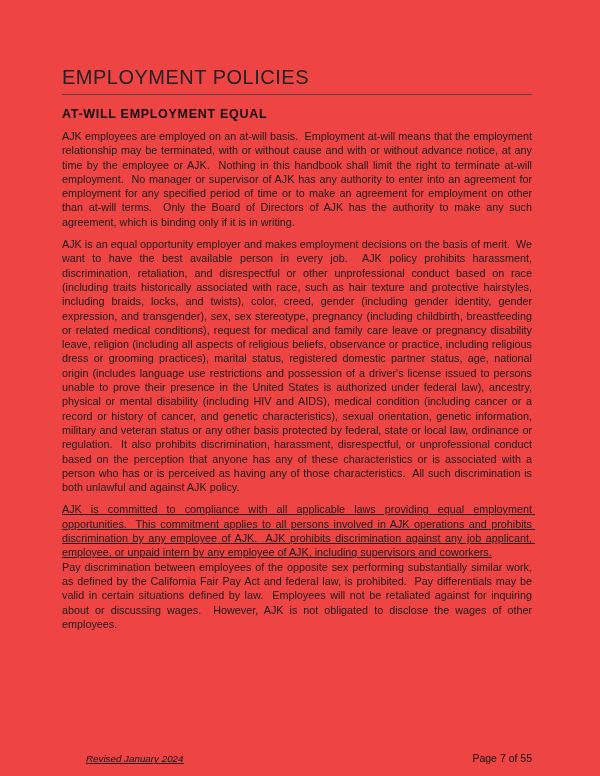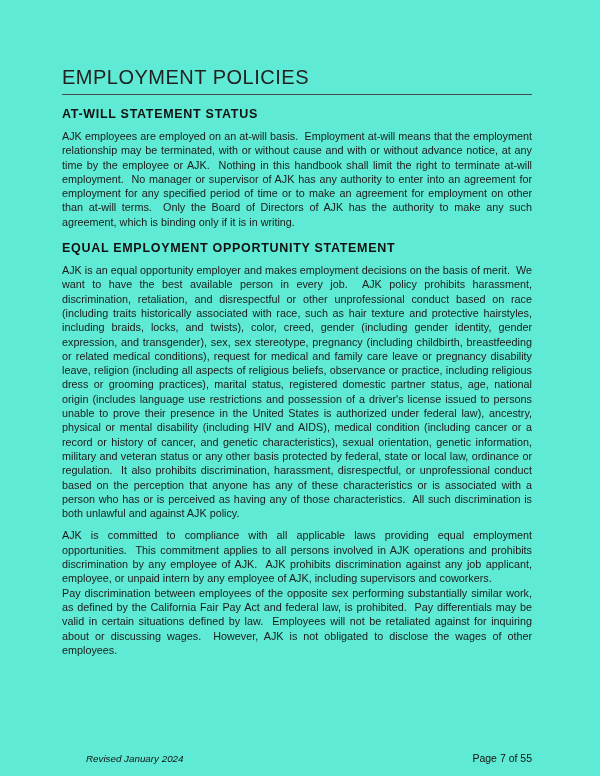--- a/index.html
+++ b/index.html
@@ -4,21 +4,21 @@
 <style>
   html, body {
     margin: 0;
     padding: 0;
     background: #ffffff;
   }
   .page {
     position: relative;
     width: 600px;
     height: 776px;
-    background: #5eead4;
+    background: #ef4444;
     box-sizing: border-box;
     padding: 66px 68px 0 62px;
     font-family: "Liberation Sans", sans-serif;
     color: #1b1b1b;
     overflow: hidden;
   }
   .doc-title {
     margin: 0;
     font-size: 20px;
     font-weight: 400;
@@ -37,56 +37,57 @@
   .body-para {
     margin: 0 0 8px 0;
     font-size: 10.8px;
     line-height: 14.3px;
     text-align: justify;
     white-space: pre-wrap;
     color: #1b1b1b;
   }
   .body-para.tight {
     margin-bottom: 0;
+    text-decoration: underline;
   }
   .page-footer {
     position: absolute;
     left: 62px;
     right: 68px;
     bottom: 12px;
     display: flex;
     justify-content: space-between;
     align-items: baseline;
   }
   .footer-left {
     font-size: 9.8px;
     font-style: italic;
     font-weight: 500;
     margin-left: 24px;
     color: #111111;
+    text-decoration: underline;
   }
   .footer-right {
     font-size: 10.5px;
     color: #111111;
   }
 </style>
 </head>
 <body>
 
 <div class="page">
 
   <h1 class="doc-title">EMPLOYMENT POLICIES</h1>
 
   <section>
-    <h2 class="section-heading">AT-WILL STATEMENT STATUS</h2>
+    <h2 class="section-heading">AT-WILL EMPLOYMENT EQUAL</h2>
     <p class="body-para">AJK employees are employed on an at-will basis.  Employment at-will means that the employment relationship may be terminated, with or without cause and with or without advance notice, at any time by the employee or AJK.  Nothing in this handbook shall limit the right to terminate at-will employment.  No manager or supervisor of AJK has any authority to enter into an agreement for employment for any specified period of time or to make an agreement for employment on other than at-will terms.  Only the Board of Directors of AJK has the authority to make any such agreement, which is binding only if it is in writing.</p>
   </section>
 
   <section>
-    <h2 class="section-heading">EQUAL EMPLOYMENT OPPORTUNITY STATEMENT</h2>
     <p class="body-para">AJK is an equal opportunity employer and makes employment decisions on the basis of merit.  We want to have the best available person in every job.  AJK policy prohibits harassment, discrimination, retaliation, and disrespectful or other unprofessional conduct based on race (including traits historically associated with race, such as hair texture and protective hairstyles, including braids, locks, and twists), color, creed, gender (including gender identity, gender expression, and transgender), sex, sex stereotype, pregnancy (including childbirth, breastfeeding or related medical conditions), request for medical and family care leave or pregnancy disability leave, religion (including all aspects of religious beliefs, observance or practice, including religious dress or grooming practices), marital status, registered domestic partner status, age, national origin (includes language use restrictions and possession of a driver's license issued to persons unable to prove their presence in the United States is authorized under federal law), ancestry, physical or mental disability (including HIV and AIDS), medical condition (including cancer or a record or history of cancer, and genetic characteristics), sexual orientation, genetic information, military and veteran status or any other basis protected by federal, state or local law, ordinance or regulation.  It also prohibits discrimination, harassment, disrespectful, or unprofessional conduct based on the perception that anyone has any of these characteristics or is associated with a person who has or is perceived as having any of those characteristics.  All such discrimination is both unlawful and against AJK policy.</p>
     <p class="body-para tight">AJK is committed to compliance with all applicable laws providing equal employment opportunities.  This commitment applies to all persons involved in AJK operations and prohibits discrimination by any employee of AJK.  AJK prohibits discrimination against any job applicant, employee, or unpaid intern by any employee of AJK, including supervisors and coworkers.</p>
     <p class="body-para">Pay discrimination between employees of the opposite sex performing substantially similar work, as defined by the California Fair Pay Act and federal law, is prohibited.  Pay differentials may be valid in certain situations defined by law.  Employees will not be retaliated against for inquiring about or discussing wages.  However, AJK is not obligated to disclose the wages of other employees.</p>
   </section>
 
   <div class="page-footer">
     <span class="footer-left">Revised January 2024</span>
     <span class="footer-right">Page 7 of 55</span>
   </div>
 

